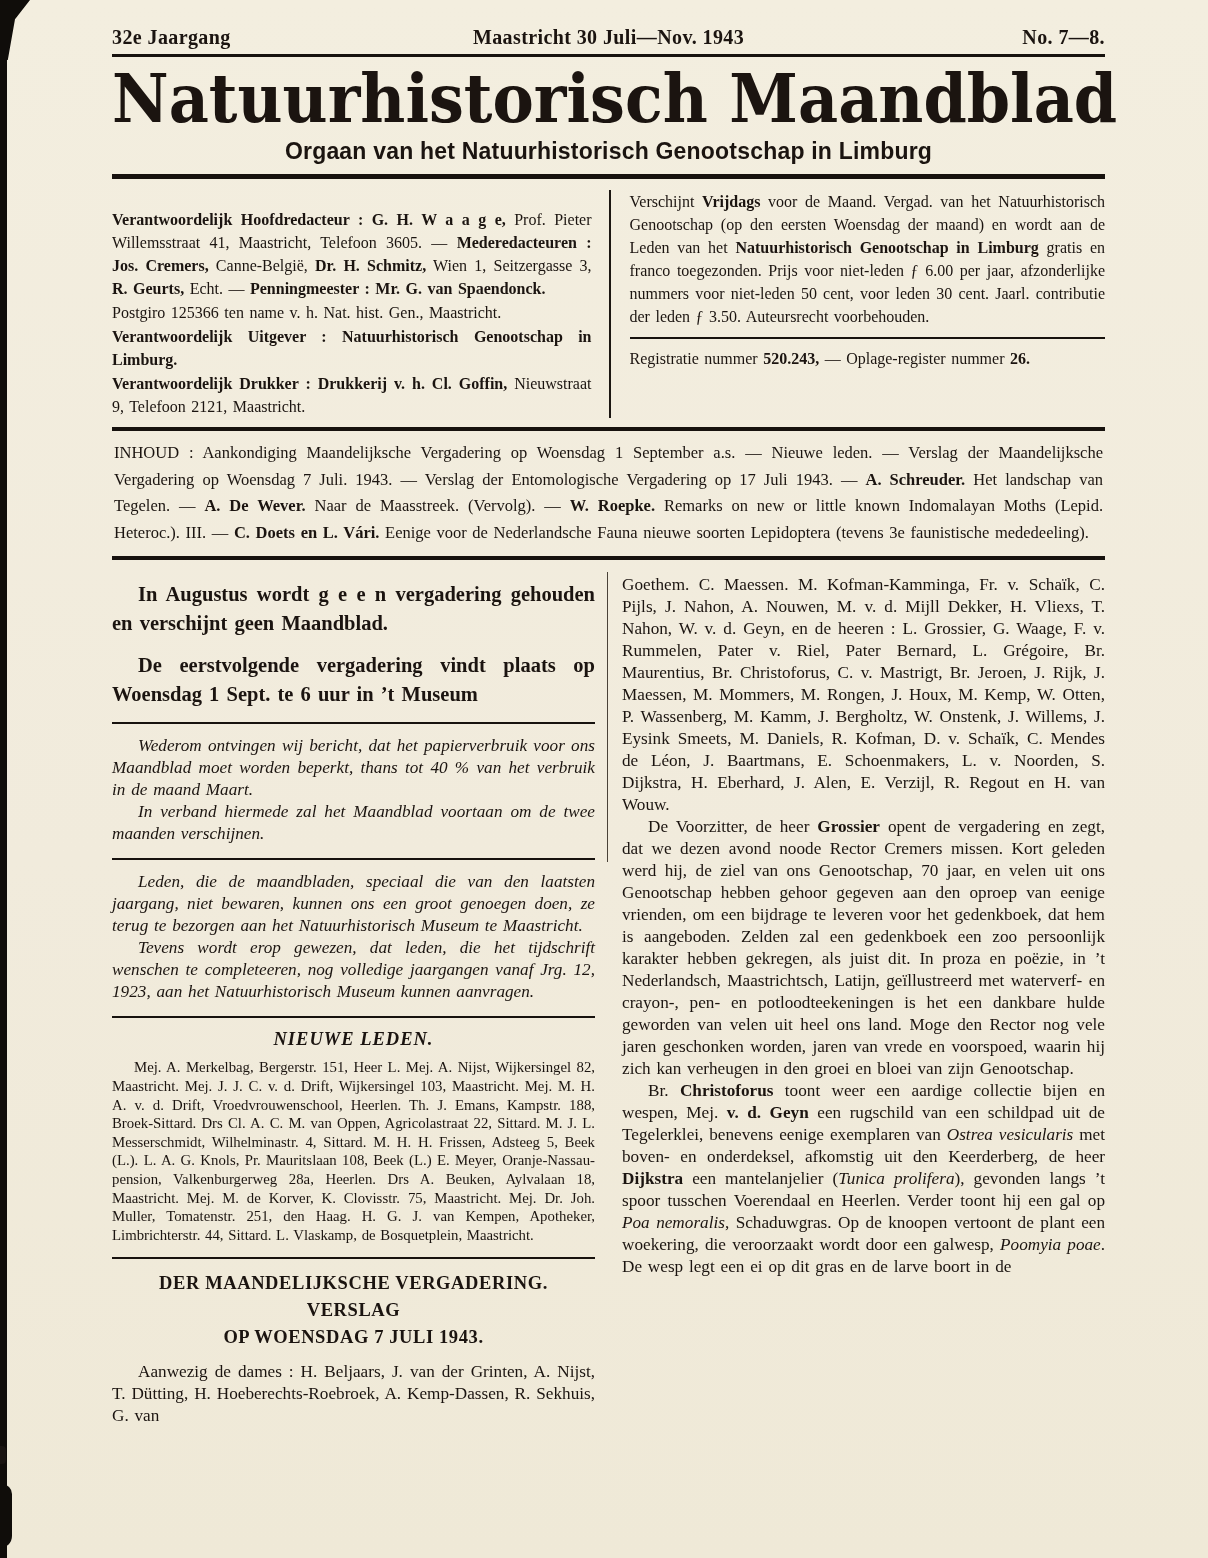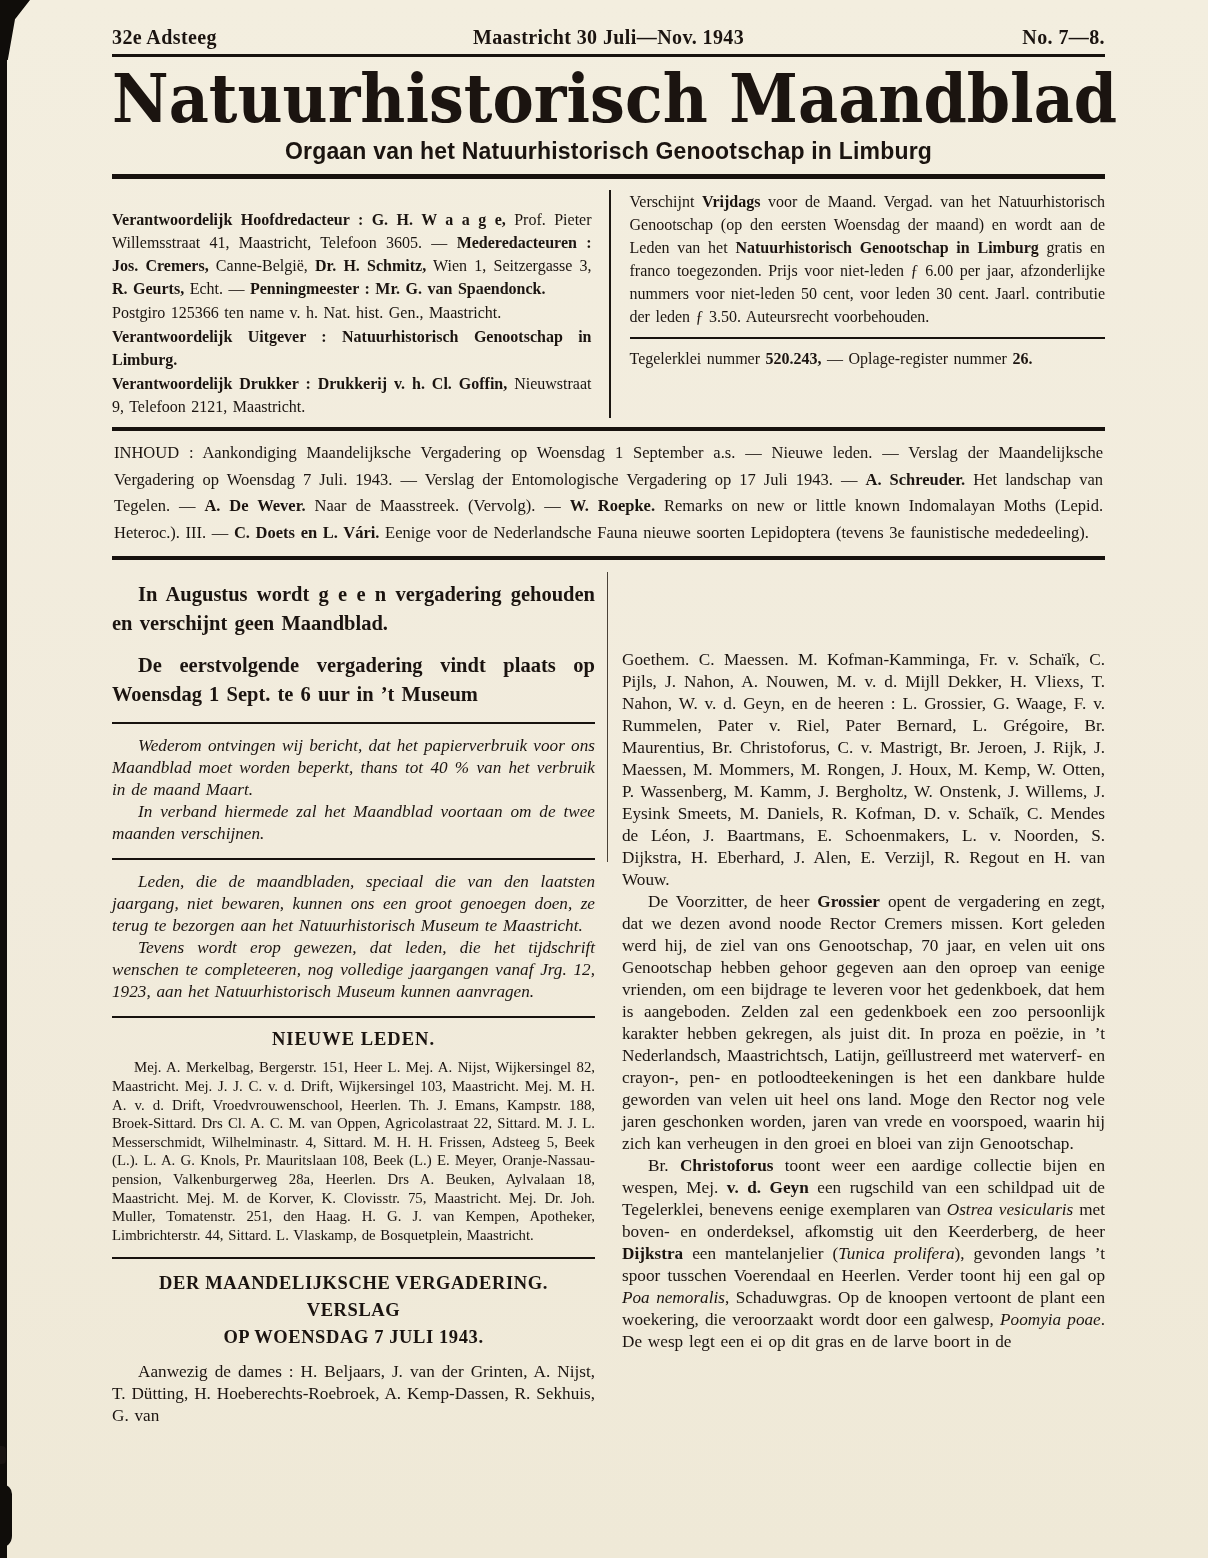--- a/index.html
+++ b/index.html
@@ -52,76 +52,76 @@
   .mast-col p{margin:0;}
   .mast-left p + p{margin-top:1px;}
   .rule-mast{height:2px;background:#17120e;margin:9px 0 8px 0;}
   .registration{text-align:left;}
 
   
   .inhoud{font-size:16.5px;line-height:26.5px;text-align:justify;word-spacing:1.5px;
     padding:9px 2px 10px 2px;margin:0;}
 
   
-  .body-section{position:relative;display:flex;padding-top:14px;align-items:center;}
+  .body-section{position:relative;display:flex;padding-top:14px;}
   .col{width:483px;}
   .col-left{margin-right:27px;}
   .col-divider{position:absolute;left:495px;top:12px;width:1px;height:290px;background:#4a4238;}
 
   .announce{font-size:20.5px;font-weight:bold;line-height:29px;text-align:justify;
     text-indent:26px;word-spacing:2px;margin:6px 0 0 0;}
   .announce + .announce{margin-top:13px;}
   .rule-col{height:2px;background:#17120e;margin:13px 0 11px 0;}
   .notice{font-style:italic;font-size:17.2px;line-height:22px;text-align:justify;
     text-indent:26px;word-spacing:1.5px;margin:0;}
   .body-p{font-size:17.2px;line-height:22px;text-align:justify;word-spacing:1.5px;margin:0;}
   .indent{text-indent:26px;}
   .heading-center{font-weight:bold;font-size:18.5px;text-align:center;
-    letter-spacing:1px;margin:4px 0 8px 0;}
+    letter-spacing:1px;margin:4px 0 8px 0;font-style:italic;}
   .small-p{font-size:14.8px;line-height:18.6px;text-align:justify;text-indent:22px;
     word-spacing:1px;margin:0;}
   .verslag-head{font-weight:bold;font-size:18.5px;line-height:27px;text-align:center;
     letter-spacing:.6px;margin:2px 0 10px 0;}
 
   .b{font-weight:bold;}
   .i{font-style:italic;}
 </style>
 </head>
 <body>
 
 <div class="page">
   <div class="edge-left"></div>
   <div class="corner-tl"></div>
   <div class="speck-bl"></div>
   <div class="blob-bl"></div>
 
   <div class="content">
 
     <div class="meta-row">
-      <span class="volume">32e Adsteeg</span>
+      <span class="volume">32e Jaargang</span>
       <span class="date">Maastricht 30 Juli—Nov. 1943</span>
       <span class="issue">No. 7—8.</span>
     </div>
     <div class="rule-header"></div>
 
     <div class="journal-title">Natuurhistorisch Maandblad</div>
     <div class="journal-subtitle">Orgaan van het Natuurhistorisch Genootschap in Limburg</div>
     <div class="rule-thick"></div>
 
     <div class="masthead">
       <div class="mast-col mast-left">
         <p><span class="b">Verantwoordelijk Hoofdredacteur : </span><span class="b">G. H. W a a g e,</span><span> Prof. Pieter Willemsstraat 41, Maastricht, Telefoon 3605. — </span><span class="b">Mederedacteuren : Jos. Cremers,</span><span> Canne-België, </span><span class="b">Dr. H. Schmitz,</span><span> Wien 1, Seitzergasse 3, </span><span class="b">R. Geurts,</span><span> Echt. — </span><span class="b">Penningmeester : Mr. G. van Spaendonck.</span></p>
         <p><span>Postgiro 125366 ten name v. h. Nat. hist. Gen., Maastricht.</span></p>
         <p><span class="b">Verantwoordelijk Uitgever : Natuurhistorisch Genootschap in Limburg.</span></p>
         <p><span class="b">Verantwoordelijk Drukker : Drukkerij v. h. Cl. Goffin,</span><span> Nieuwstraat 9, Telefoon 2121, Maastricht.</span></p>
       </div>
       <div class="mast-col mast-right">
         <p><span>Verschijnt </span><span class="b">Vrijdags</span><span> voor de Maand. Vergad. van het Natuurhistorisch Genootschap (op den eersten Woensdag der maand) en wordt aan de Leden van het </span><span class="b">Natuurhistorisch Genootschap in Limburg</span><span> gratis en franco toegezonden. Prijs voor niet-leden ƒ 6.00 per jaar, afzonderlijke nummers voor niet-leden 50 cent, voor leden 30 cent. Jaarl. contributie der leden ƒ 3.50. Auteursrecht voorbehouden.</span></p>
         <div class="rule-mast"></div>
-        <p class="registration"><span>Tegelerklei nummer </span><span class="b">520.243,</span><span> — Oplage-register nummer </span><span class="b">26.</span></p>
+        <p class="registration"><span>Registratie nummer </span><span class="b">520.243,</span><span> — Oplage-register nummer </span><span class="b">26.</span></p>
       </div>
     </div>
 
     <div class="rule-thick2"></div>
 
     <p class="inhoud"><span>INHOUD : Aankondiging Maandelijksche Vergadering op Woensdag 1 September a.s. — Nieuwe leden. — Verslag der Maandelijksche Vergadering op Woensdag 7 Juli. 1943. — Verslag der Entomologische Vergadering op 17 Juli 1943. — </span><span class="b">A. Schreuder.</span><span> Het landschap van Tegelen. — </span><span class="b">A. De Wever.</span><span> Naar de Maasstreek. (Vervolg). — </span><span class="b">W. Roepke.</span><span> Remarks on new or little known Indomalayan Moths (Lepid. Heteroc.). III. — </span><span class="b">C. Doets en L. Vári.</span><span> Eenige voor de Nederlandsche Fauna nieuwe soorten Lepidoptera (tevens 3e faunistische mededeeling).</span></p>
 
     <div class="rule-thick2"></div>
 
     <div class="body-section">

